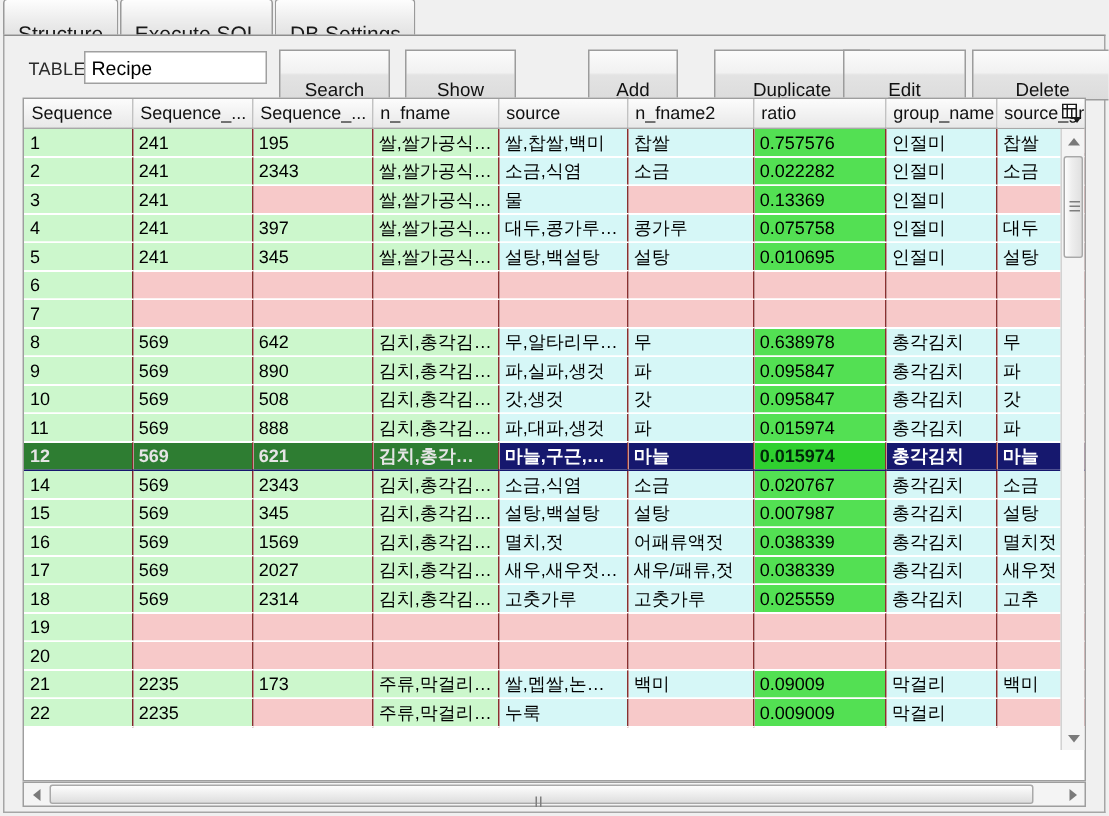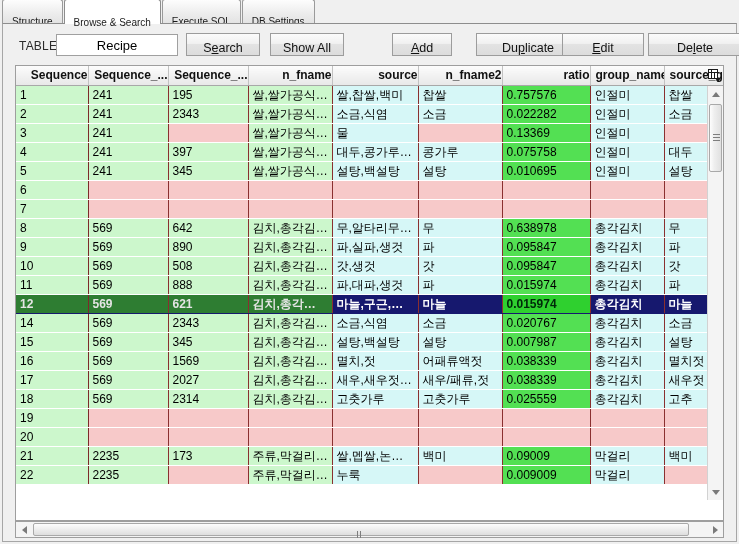--- a/index.html
+++ b/index.html
@@ -29,21 +29,21 @@
   }
   .tab {
     height: 21px;
     line-height: 20px;
     padding: 12px 9px;
     margin-right: 1px;
     border: 1px solid #9a9a9a;
     border-bottom: none;
     border-radius: 3px 3px 0 0;
     background: linear-gradient(to bottom, #fdfdfd 0%, #ededed 55%, #e2e2e2 100%);
-    font-size: 10px;
+    font-size: 14px;
     color: #1a1a1a;
     white-space: nowrap;
     cursor: default;
   }
   .tab.active {
     height: 23px;
     line-height: 22px;
     background: #ffffff;
     border-color: #8d8d8d;
     font-weight: normal;
@@ -74,34 +74,33 @@
   .tbl-input {
     position: absolute; left: 53px; top: 10px;
     width: 122px; height: 22px;
     border: 1px solid #a0a0a0;
     background: #fff;
     font-family: "Liberation Sans", sans-serif;
     font-size: 13px;
     padding: 0 4px;
     color: #000;
     outline: none;
-    text-align: center;
   }
   .btn {
     position: absolute;
     top: 9px;
     height: 23px;
     border: 1px solid #9c9c9c;
     border-radius: 0;
     background: linear-gradient(to bottom, #fbfbfb 0%, #f1f1f1 45%, #e3e3e3 50%, #dcdcdc 100%);
     font-family: "Liberation Sans", sans-serif;
     font-size: 12.5px;
     color: #111;
     cursor: default;
-    padding: 4px;
+    padding: 16px;
     text-align: center;
     line-height: 21px;
   }
   .btn .mn { text-decoration: underline; }
   #btn-search    { left: 183px; width: 74px; }
   #btn-showall   { left: 267px; width: 74px; }
   #btn-add       { left: 389px; width: 60px; }
   #btn-duplicate { left: 473px; width: 104px; }
   #btn-edit      { left: 559px; width: 82px; }
   #btn-delete    { left: 645px; width: 94px; }
@@ -125,23 +124,23 @@
     border-collapse: collapse;
     table-layout: fixed;
     width: 707px;
     font-size: 12px;
   }
   table.grid th {
     height: 19px;
     background: linear-gradient(to bottom, #fcfcfc 0%, #f2f2f2 50%, #e8e8e8 100%);
     border-right: 1px solid #c2c2c2;
     border-bottom: 1px solid #a8a8a8;
-    font-weight: bold;
+    font-weight: normal;
     font-size: 12px;
-    text-align: right;
+    text-align: left;
     padding: 0 0 0 5px;
     color: #111;
     white-space: nowrap;
     overflow: hidden;
     cursor: default;
   }
   table.grid td {
     height: 19px;
     border-right: 1px solid #8a3030;
     border-bottom: 1px solid #ffffff;
@@ -254,21 +253,20 @@
     width: 733px; height: 36px;
   }
 </style>
 </head>
 <body>
 
 <div id="app">
 
   <div class="tabbar">
     <div class="tab">Structure</div>
-    <div class="tab active">Browse &amp; Search</div>
     <div class="tab">Execute SQL</div>
     <div class="tab">DB Settings</div>
   </div>
 
   <div class="panel">
 
     <div class="toolbar">
       <div class="tbl-label">TABLE</div>
       <input class="tbl-input" type="text" value="Recipe" style="">
 

